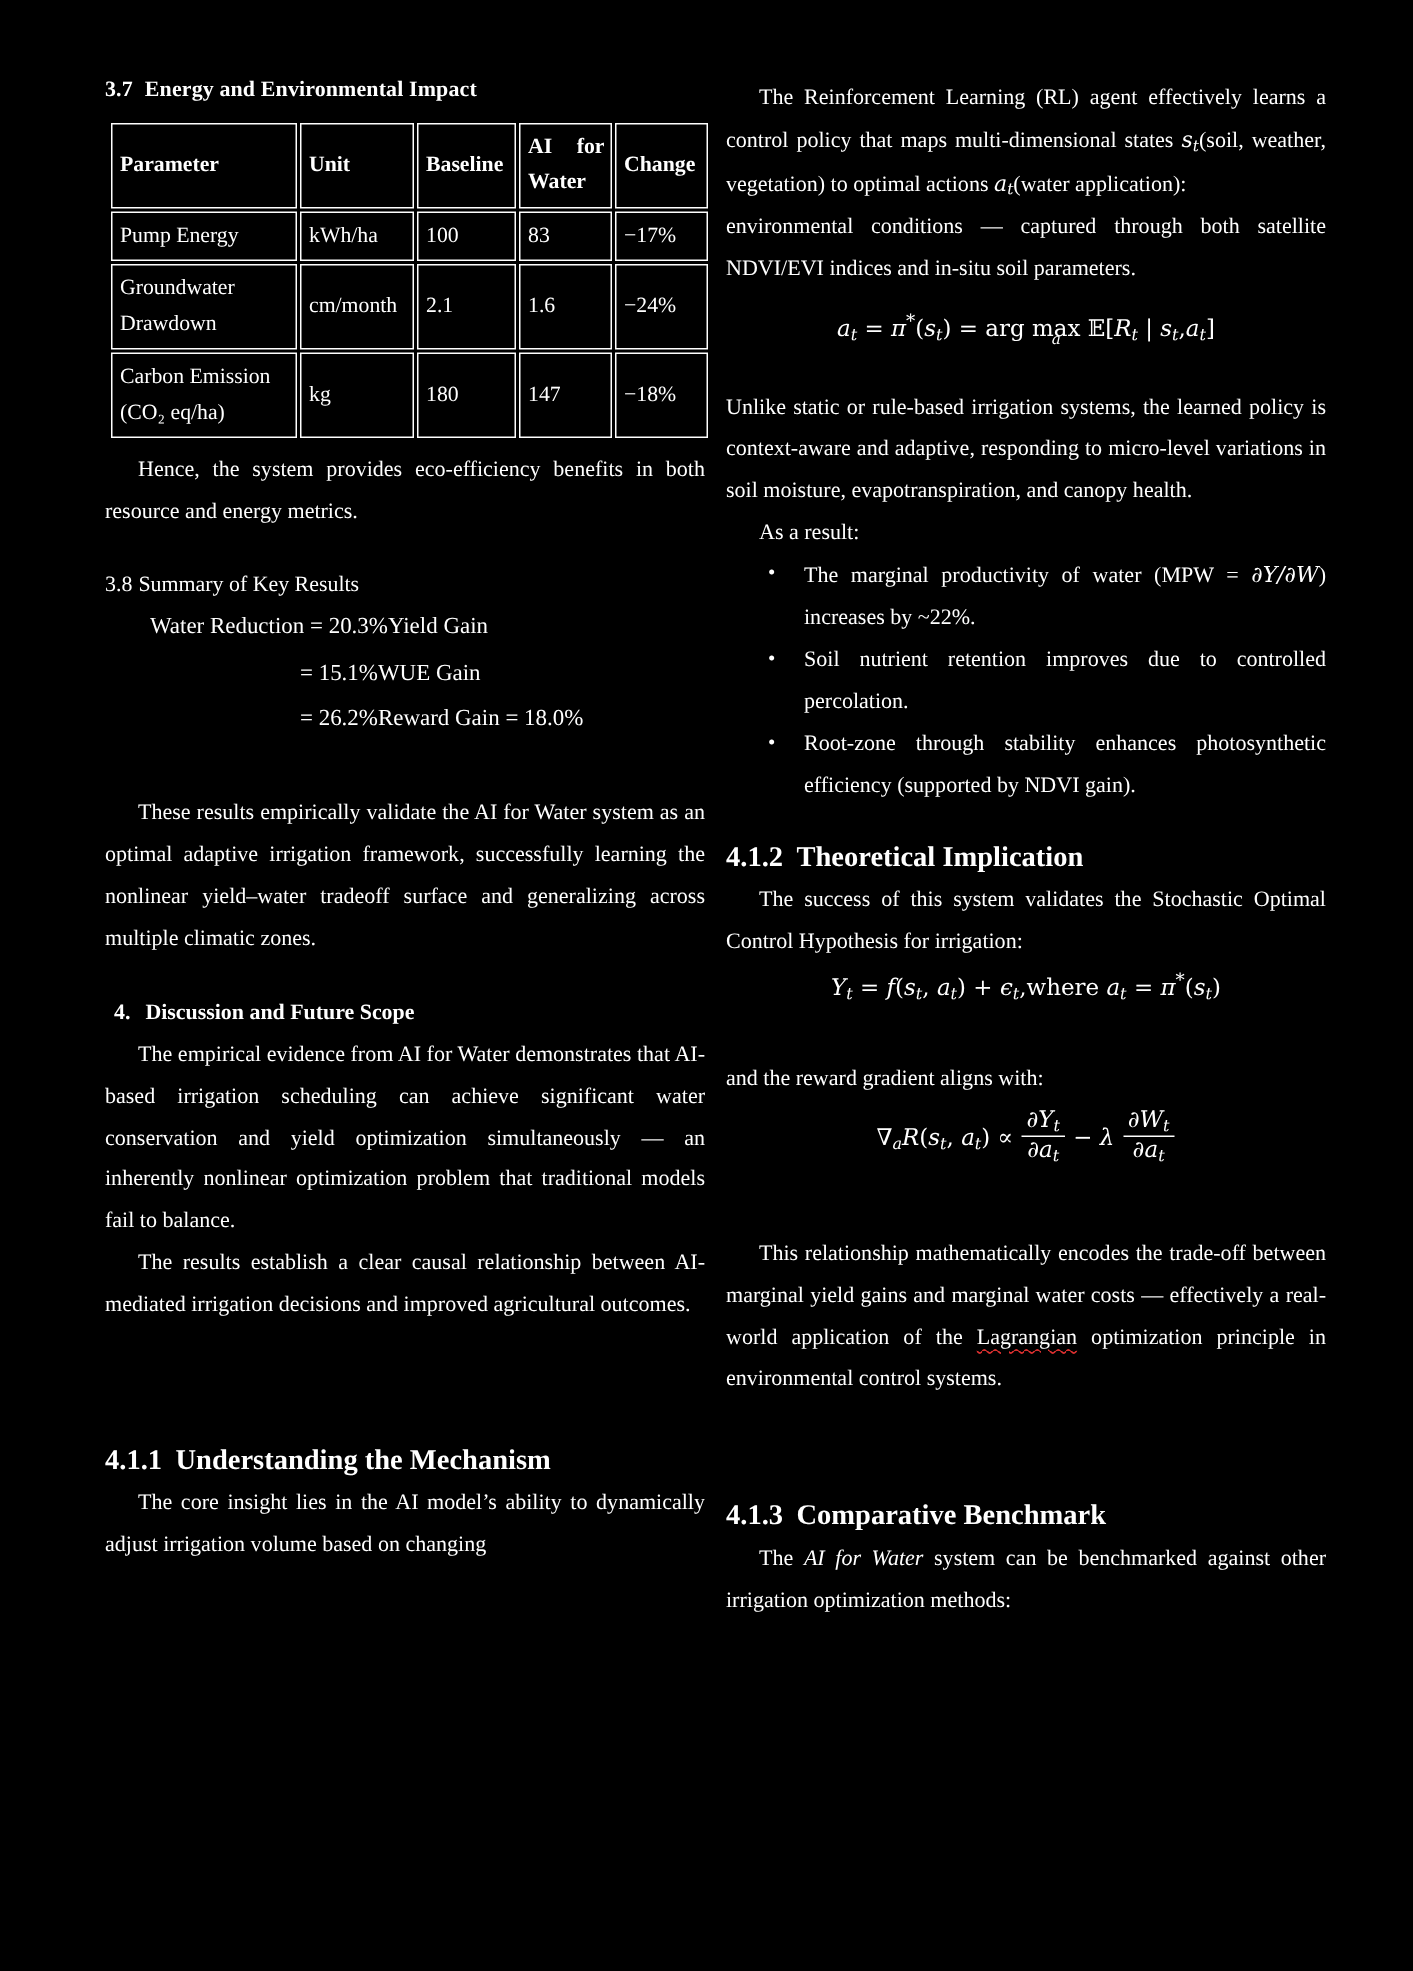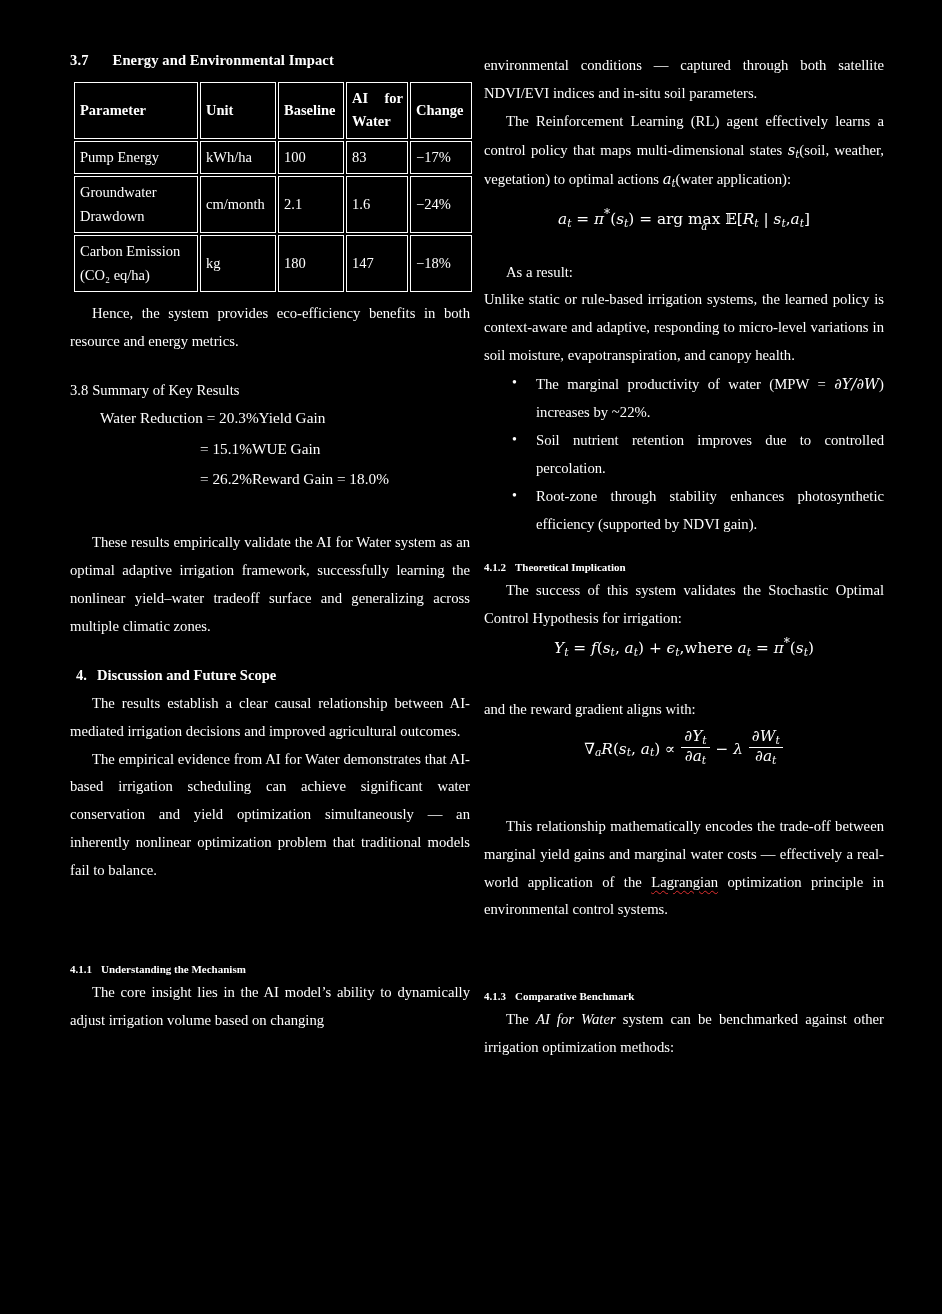--- a/index.html
+++ b/index.html
@@ -28,24 +28,24 @@
   .col-left  { left: 70px; }
   .col-right { left: 484px; }
 
   
   .h-num-sec {
     font-weight: bold;
     font-size: 14.6px;
     margin: 0 0 11px 0;
     letter-spacing: 0.1px;
   }
-  .h-num-sec .num { margin-right: 24px; }
+  .h-num-sec .num { margin-right: 8px; }
   .h-sub {
     font-weight: bold;
-    font-size: 11px;
+    font-size: 19px;
     margin: 0 0 4px 0;
   }
   .h-sub .num { margin-right: 9px; }
   .h-sub-tight {
     font-weight: normal;
     font-size: 14.6px;
     margin: 0 0 4px 0;
   }
   .h-sub-tight .num { margin-right: 4px; }
   .h-major {
@@ -251,55 +251,55 @@
 
     <div class="sp-34"></div>
     <p class="body indent">These results empirically validate the AI for Water system as an optimal adaptive irrigation framework, successfully learning the nonlinear yield–water tradeoff surface and generalizing across multiple climatic zones.</p>
 
     <div class="sp-26"></div>
     <div class="h-major">
       <span class="num">4.</span><span>Discussion and Future Scope</span>
     </div>
 
 
+    <p class="body indent">The empirical evidence from AI for Water demonstrates that AI-based irrigation scheduling can achieve significant water conservation and yield optimization simultaneously — an inherently nonlinear optimization problem that traditional models fail to balance.</p>
     <p class="body indent">The results establish a clear causal relationship between AI-mediated irrigation decisions and improved agricultural outcomes.</p>
-    <p class="body indent">The empirical evidence from AI for Water demonstrates that AI-based irrigation scheduling can achieve significant water conservation and yield optimization simultaneously — an inherently nonlinear optimization problem that traditional models fail to balance.</p>
 
     <div class="sp-44"></div>
     <div class="sp-34"></div>
     <div class="h-sub">
       <span class="num">4.1.1</span><span>Understanding the Mechanism</span>
     </div>
     <p class="body indent">The core insight lies in the AI model’s ability to dynamically adjust irrigation volume based on changing</p>
 
   </div>
 
   <div class="col col-right">
 
+    <p class="body indent"><span>The Reinforcement Learning (RL) agent effectively learns a control policy that maps multi-dimensional states </span><span class="math"><span>s</span><sub class="ms">t</sub></span><span>(soil, weather, vegetation) to optimal actions </span><span class="math"><span>a</span><sub class="ms">t</sub></span><span>(water application):</span></p>
+
     <p class="body">environmental conditions — captured through both satellite NDVI/EVI indices and in-situ soil parameters.</p>
-
-    <p class="body indent"><span>The Reinforcement Learning (RL) agent effectively learns a control policy that maps multi-dimensional states </span><span class="math"><span>s</span><sub class="ms">t</sub></span><span>(soil, weather, vegetation) to optimal actions </span><span class="math"><span>a</span><sub class="ms">t</sub></span><span>(water application):</span></p>
 
     <div class="sp-10"></div>
     <div class="eqblock math">
       <span>a</span><sub class="ms">t</sub>
       <span class="mup">=</span>
       <span>π</span><sup class="mup" style="font-size:0.8em">*</sup><span class="mup">(</span><span>s</span><sub class="ms">t</sub><span class="mup">)</span>
       <span class="mup">=</span>
       <span class="mup">arg</span>
       <span class="argmax"><span>max</span><span class="sub">a</span></span>
       <span class="mup">𝔼</span><span class="mup">[</span><span>R</span><sub class="ms">t</sub>
       <span class="mup">|</span>
       <span>s</span><sub class="ms">t</sub><span class="mup">,</span><span>a</span><sub class="ms">t</sub><span class="mup">]</span>
     </div>
 
     <div class="sp-26"></div>
+    <p class="body">Unlike static or rule-based irrigation systems, the learned policy is context-aware and adaptive, responding to micro-level variations in soil moisture, evapotranspiration, and canopy health.</p>
+
     <p class="body noj" style="text-indent:22px">As a result:</p>
-
-    <p class="body">Unlike static or rule-based irrigation systems, the learned policy is context-aware and adaptive, responding to micro-level variations in soil moisture, evapotranspiration, and canopy health.</p>
 
     <ul class="blist">
       <li><span class="bullet">•</span><span>The marginal productivity of water (MPW = </span><span class="math">∂Y/∂W</span><span>) increases by ~22%.</span></li>
       <li><span class="bullet">•</span><span>Soil nutrient retention improves due to controlled percolation.</span></li>
       <li><span class="bullet">•</span><span>Root-zone through stability enhances photosynthetic efficiency (supported by NDVI gain).</span></li>
     </ul>
 
     <div class="sp-22"></div>
     <div class="h-sub">
       <span class="num">4.1.2</span><span>Theoretical Implication</span>

